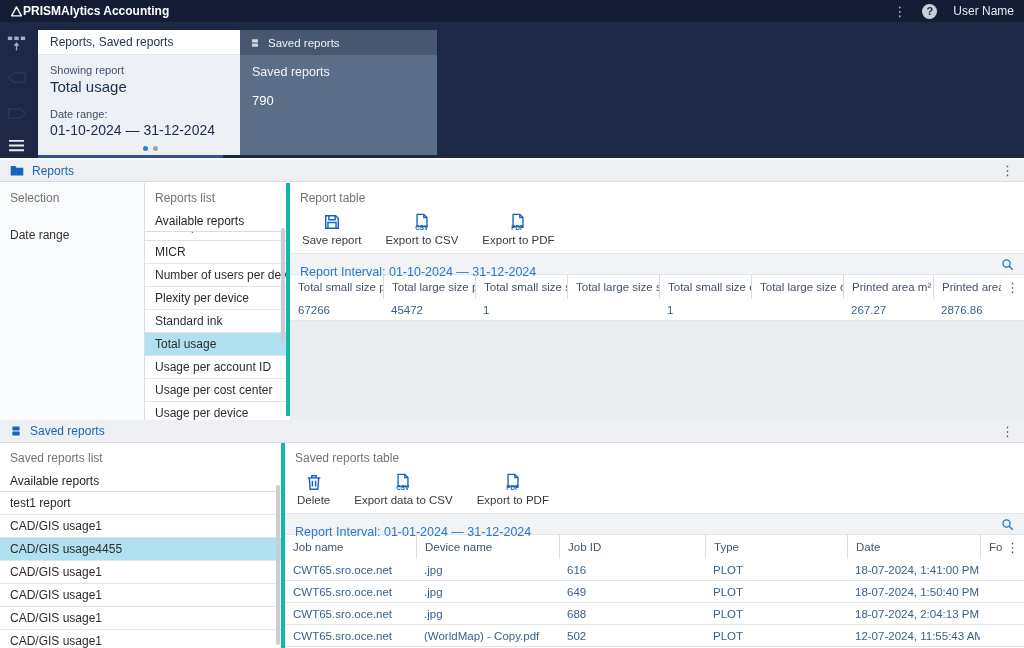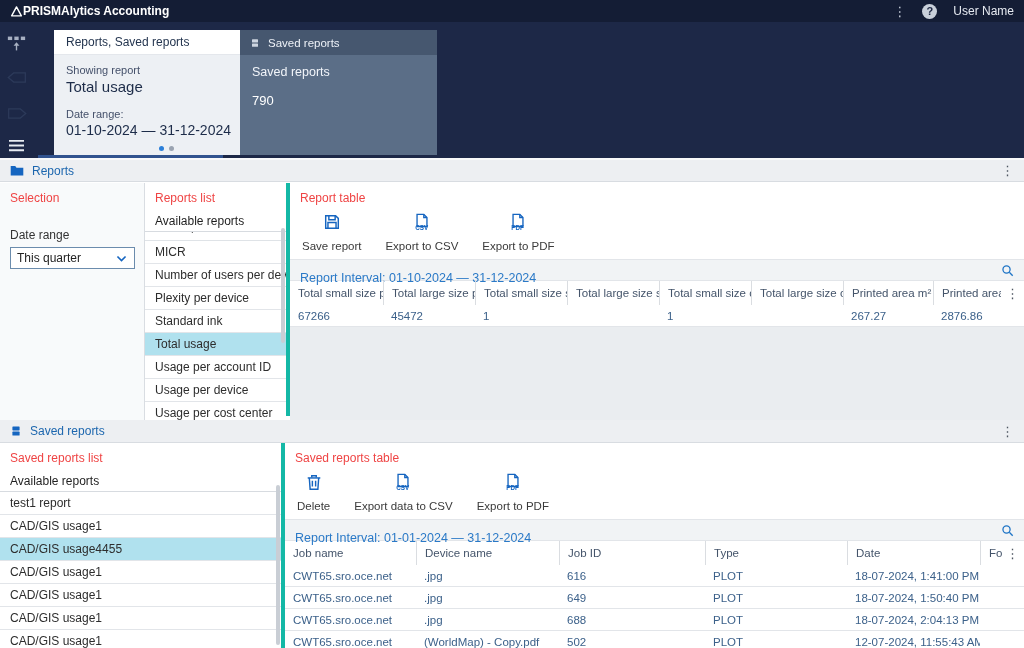--- a/index.html
+++ b/index.html
@@ -16,21 +16,21 @@
   .kebab.light { color:#c9d0dc; }
   .kebab.dark { color:#4d5560; margin-left:auto; }
   .help-badge { width:15px; height:15px; border-radius:50%; background:#c9d0da; color:#1b2540;
                 font-size:11px; font-weight:bold; display:grid; place-items:center; }
   .user-name { color:#e6eaf1; font-size:12px; }
 
   
   .dashboard { position:absolute; top:22px; left:0; right:0; height:136px; background:#1d2847; }
   .rail-icon { position:absolute; left:7px; }
   .card { position:absolute; top:8px; height:125px; overflow:hidden; }
-  .card1 { left:38px; width:224px; background:#edf0f4;margin-left:16px; }
+  .card1 { left:38px; width:224px; background:#edf0f4; }
   .card1-header { height:25px; background:#fff; display:flex; align-items:center; padding-left:12px;
                   font-size:12px; color:#24354f; border-bottom:1px solid #e4e7ec; }
   .card1-body { padding:9px 12px 0 12px; }
   .card-lbl { font-size:11px; color:#44506a; margin-bottom:2px; }
   .card-val-lg { font-size:15px; color:#1d2c49; margin-bottom:13px; }
   .card-val-md { font-size:14px; color:#1d2c49; }
   .dots { position:absolute; bottom:4px; left:0; right:0; display:flex; justify-content:center; gap:5px; }
   .dot { width:5px; height:5px; border-radius:50%; background:#9aa3b1; }
   .dot.active { background:#2b7fd9; }
   .card2 { left:240px; width:197px; background:#5b6e87; }
@@ -38,21 +38,21 @@
                   padding-left:10px; font-size:11.5px; color:#eef2f8; }
   .card2-body { padding:10px 12px; }
   .card2-lbl { font-size:12.5px; color:#f2f5fa; margin-bottom:14px; }
   .card2-val { font-size:13px; color:#fff; }
   .cards-scroll-thumb { position:absolute; left:38px; bottom:0; width:185px; height:3px; background:#31538f; }
 
   
   .section-header { position:absolute; left:0; right:0; background:#edeff2; border-bottom:1px solid #d8dce1;
                     display:flex; align-items:center; padding:0 10px; gap:8px; }
   .section-title { font-size:12px; color:#1c66ae; }
-  .panel-title { font-size:12px; color:#ef4444; padding:8px 10px 6px 10px; white-space:nowrap; }
+  .panel-title { font-size:12px; color:#737373; padding:8px 10px 6px 10px; white-space:nowrap; }
 
   
   .reports-header { top:158px; height:24px; border-top:2px solid #f8f9fa; }
   .reports-body { position:absolute; top:183px; left:0; right:0; height:237px; }
   .selection-panel { position:absolute; left:0; top:0; bottom:0; width:145px; background:#f8fafb;
                      border-right:1px solid #d9dde2; }
   .field-label { font-size:12px; color:#333; margin:17px 0 5px 10px; }
   .dropdown { margin:0 9px 0 10px; height:22px; background:#fff; border:1px solid #6b8cad;
               display:flex; align-items:center; justify-content:space-between; padding:0 6px; cursor:pointer; }
   .dropdown span { font-size:12px; color:#222; }
@@ -66,21 +66,21 @@
   .list-item { height:23px; line-height:23px; padding-left:10px; font-size:12px; color:#2d2d2d;
                border-bottom:1px solid #e2e5e9; white-space:nowrap; overflow:hidden; cursor:pointer; }
   .list-item.selected { background:#b0e1ee; }
   .vscroll-thumb { position:absolute; right:1px; width:4px; background:#c9ced5; border-radius:2px; }
 
   .table-panel { position:absolute; top:0; bottom:0; right:0; }
   .report-table-panel { left:290px; background:#eaedf0; }
   .saved-table-panel { left:285px; background:#fff; }
   .white-block { background:#fff; }
   .toolbar { background:#fff; display:flex; gap:24px; padding:2px 0 7px 12px; }
-  .tool-btn { display:flex; flex-direction:column; align-items:center; gap:9px; cursor:pointer; }
+  .tool-btn { display:flex; flex-direction:column; align-items:center; gap:3px; cursor:pointer; }
   .tool-btn .tb-label { font-size:11.5px; color:#3a3a3a; white-space:nowrap; }
   .interval-row { height:22px; background:#f1f3f5; border-top:1px solid #e2e5e9; border-bottom:1px solid #e2e5e9;
                   display:flex; align-items:center; padding:0 10px; }
   .interval-text { font-size:12.5px; color:#2a79c7; white-space:nowrap;margin-top:15px; }
   .interval-row .mag { margin-left:auto; display:flex; }
 
   .grid-head, .grid-row { display:grid; background:#fff; }
   .rgrid { grid-template-columns:93px 92px 92px 92px 92px 92px 90px 68px 1fr; }
   .sgrid { grid-template-columns:131px 143px 146px 142px 133px 22px 1fr; }
   .grid-head { height:24px; }
@@ -185,44 +185,36 @@
     </span>
     <span class="section-title">Reports</span>
     <span class="kebab dark">⋮</span>
   </div>
 
   <div class="reports-body">
 
     <div class="selection-panel">
       <div class="panel-title">Selection</div>
       <div class="field-label">Date range</div>
-      <div class="dropdown">
-        <span>This quarter</span>
-        <span style="display:flex;">
-          <svg width="13" height="13" viewBox="0 0 16 16" fill="none" stroke="#1565c0" stroke-width="2">
-              <path d="M3 5.5 L8 10.5 L13 5.5"></path>
-            </svg>
-        </span>
-      </div>
     </div>
 
     <div class="list-panel reports-list-panel">
       <div class="panel-title">Reports list</div>
       <div class="list-header">Available reports</div>
       <div class="partial-row">
           <span>Media print mode</span>
         </div>
       <div class="list-item">MICR</div>
       <div class="list-item">Number of users per device</div>
       <div class="list-item">Plexity per device</div>
       <div class="list-item">Standard ink</div>
       <div class="list-item selected">Total usage</div>
       <div class="list-item">Usage per account ID</div>
+      <div class="list-item">Usage per cost center</div>
       <div class="list-item">Usage per device</div>
-      <div class="list-item">Usage per cost center</div>
       <span class="vscroll-thumb" style="top:45px; height:115px;"></span>
     </div>
 
     <div class="table-panel report-table-panel">
       <div class="panel-title white-block">Report table</div>
       <div class="toolbar">
         <div class="tool-btn">
           <span style="display:flex;">
             <svg width="18" height="18" viewBox="0 0 20 20" fill="none" stroke="#1565c0" stroke-width="1.6">
                 <path d="M3 3 h11 l3 3 v11 H3 Z"></path>

